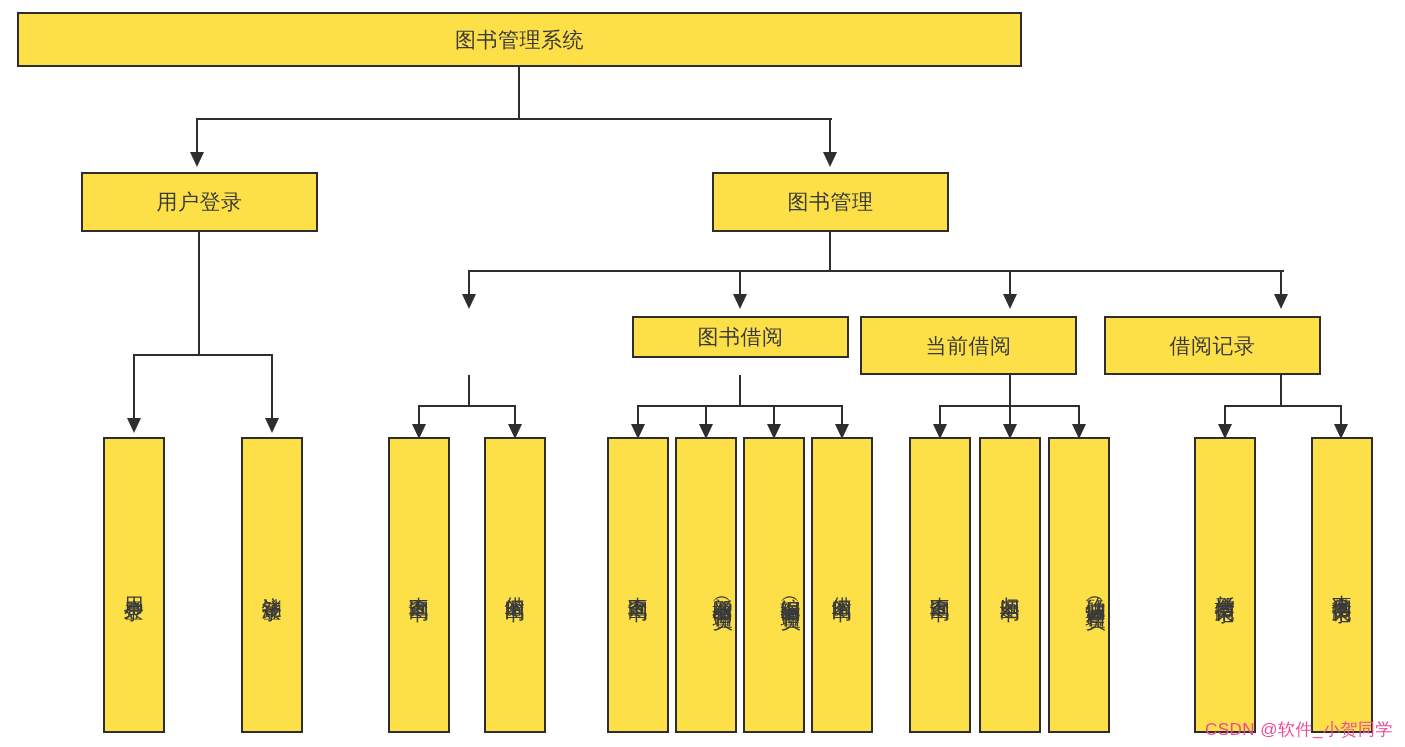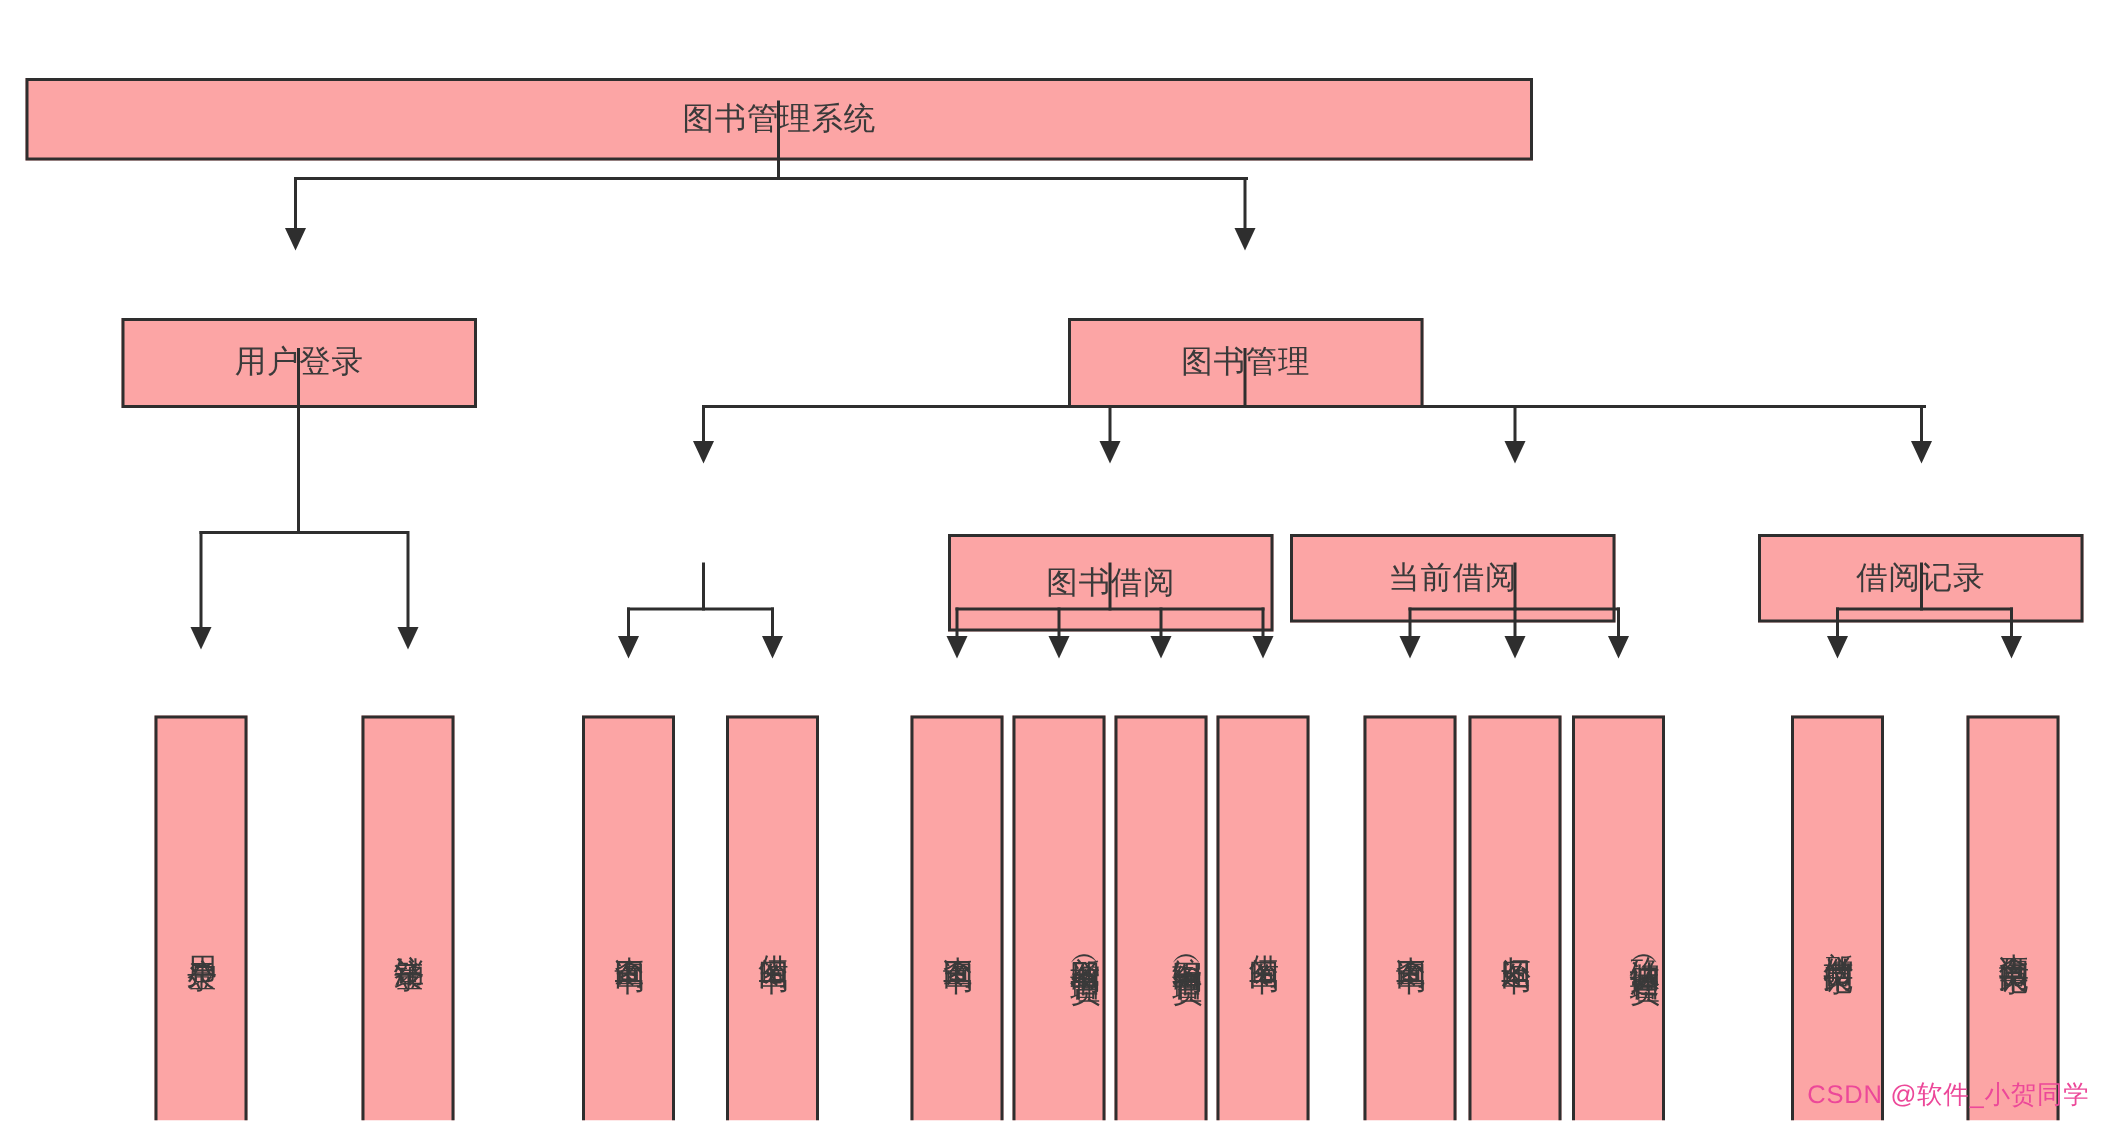--- a/index.html
+++ b/index.html
@@ -12,28 +12,27 @@
     width:1405px;
     height:747px;
     background:#ffffff;
     overflow:hidden;
   }
   
   .node{
     position:absolute;
     box-sizing:border-box;
     border:2.4px solid #2e2e2e;
-    background:#fca5a5;
+    background:#fde047;
     display:flex;
     align-items:center;
     justify-content:center;
     text-align:right;
     color:#3a3a3a;
     letter-spacing:0.5px;
-    margin-top:40px;
   }
   .node.h{
     font-size:21px;
     line-height:1.2;
   }
   .node.root{ font-size:21px; }
   .node.v{
     font-size:20px;
     writing-mode:vertical-rl;
     text-orientation:upright;
@@ -102,23 +101,23 @@
   <div class="ln h" style="left:468px;top:270px;width:816px;"></div>
   <div class="ln v" style="left:468px;top:270px;height:26px;"></div>
   <div class="arw" style="left:462px;top:294px;"></div>
   <div class="ln v" style="left:739px;top:270px;height:26px;"></div>
   <div class="arw" style="left:733px;top:294px;"></div>
   <div class="ln v" style="left:1009px;top:270px;height:26px;"></div>
   <div class="arw" style="left:1003px;top:294px;"></div>
   <div class="ln v" style="left:1280px;top:270px;height:26px;"></div>
   <div class="arw" style="left:1274px;top:294px;"></div>
 
-  <div class="node h" style="left:632px;top:316px;width:217px;height:65px;">图书借阅</div>
+  <div class="node h" style="left:632px;top:316px;width:217px;height:42px;">图书借阅</div>
   <div class="node h" style="left:860px;top:316px;width:217px;height:59px;">当前借阅</div>
-  <div class="node h" style="left:1172px;top:316px;width:217px;height:59px;">借阅记录</div>
+  <div class="node h" style="left:1104px;top:316px;width:217px;height:59px;">借阅记录</div>
 
   <div class="ln v" style="left:468px;top:375px;height:32px;"></div>
   <div class="ln h" style="left:418px;top:405px;width:98px;"></div>
   <div class="ln v" style="left:418px;top:405px;height:22px;"></div>
   <div class="arw" style="left:412px;top:424px;"></div>
   <div class="ln v" style="left:514px;top:405px;height:22px;"></div>
   <div class="arw" style="left:508px;top:424px;"></div>
 
   <div class="ln v" style="left:739px;top:375px;height:32px;"></div>
   <div class="ln h" style="left:637px;top:405px;width:206px;"></div>

